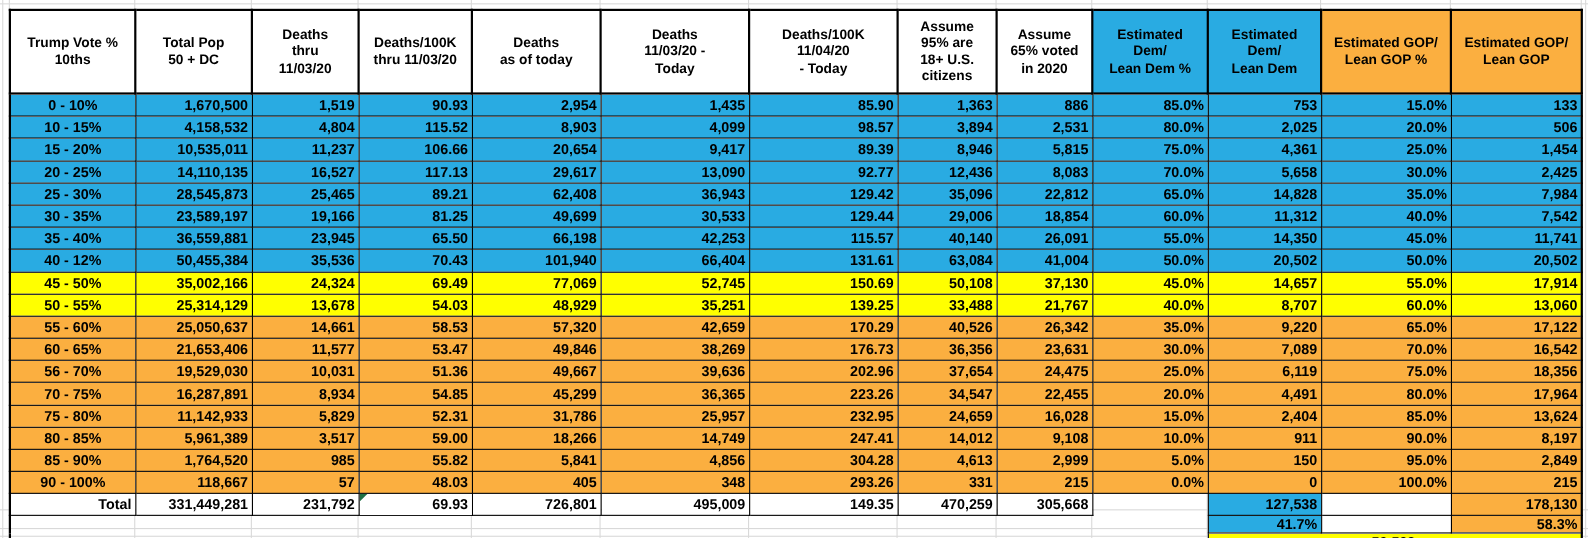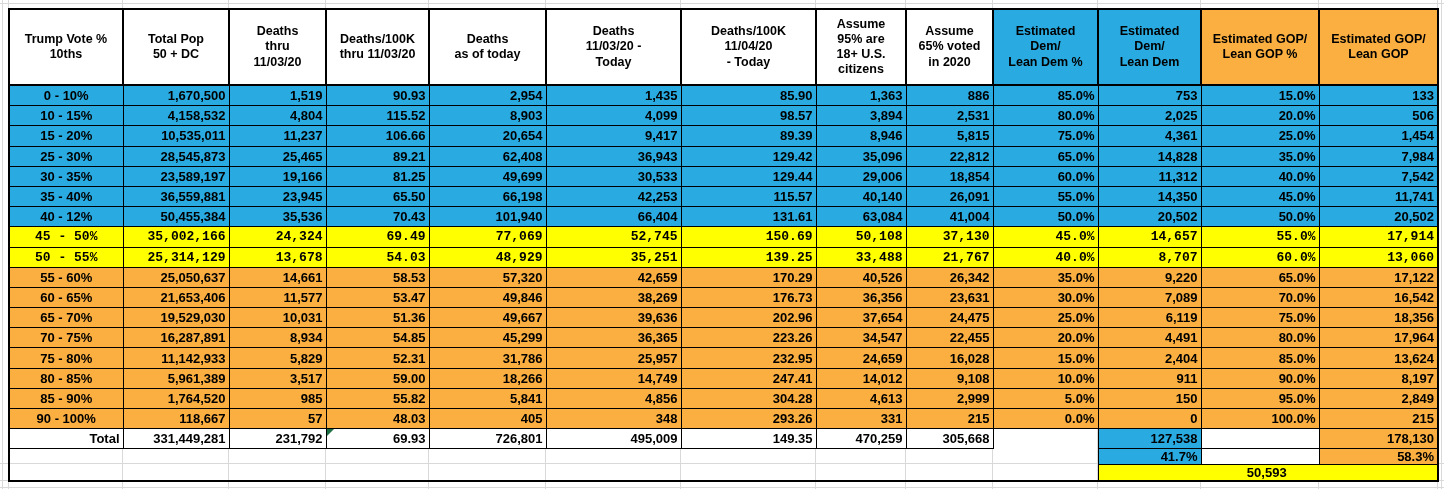--- a/index.html
+++ b/index.html
@@ -29,21 +29,21 @@
   .grid th.horange{background:var(--orange);margin-top:32px;}
   .grid td{
     border:1px solid #000;color:#000;
     font-size:13px;font-weight:bold;
     height:19.2px;padding:0 3px 0 1px;
     text-align:right;vertical-align:middle;
     overflow:hidden;white-space:nowrap;
   }
   .grid td.label{text-align:center;padding:0;margin-top:44px;}
   tr.band-blue td{background:var(--blue);}
-  tr.band-yellow td{background:var(--yellow);font-family:Liberation Mono, monospace;}
+  tr.band-yellow td{background:var(--yellow);}
   tr.band-orange td{background:var(--orange);}
   tr.total-row td{background:#fff;height:19px;}
   tr.total-row td.total-label{text-align:right;padding-right:3px;}
   td.cell-dem{background:var(--blue) !important;}
   td.cell-gop{background:var(--orange) !important;padding-left:37px;}
   td.cell-margin{background:var(--yellow) !important;text-align:center;}
   td.blank-bordered{background:#fff !important;}
   td.filler{border:none;background:transparent !important;}
   tr.pct-row td,tr.margin-row td{height:15px;font-size:13px;}
   .err-tri{
@@ -150,20 +150,35 @@
           <td>9,417</td>
           <td>89.39</td>
           <td>8,946</td>
           <td>5,815</td>
           <td>75.0%</td>
           <td>4,361</td>
           <td>25.0%</td>
           <td>1,454</td>
         </tr>
         <tr class="band-blue">
+          <td class="label">20 - 25%</td>
+          <td>14,110,135</td>
+          <td>16,527</td>
+          <td>117.13</td>
+          <td>29,617</td>
+          <td>13,090</td>
+          <td>92.77</td>
+          <td>12,436</td>
+          <td>8,083</td>
+          <td>70.0%</td>
+          <td>5,658</td>
+          <td>30.0%</td>
+          <td>2,425</td>
+        </tr>
+        <tr class="band-blue">
           <td class="label">25 - 30%</td>
           <td>28,545,873</td>
           <td>25,465</td>
           <td>89.21</td>
           <td>62,408</td>
           <td>36,943</td>
           <td>129.42</td>
           <td>35,096</td>
           <td>22,812</td>
           <td>65.0%</td>
@@ -270,21 +285,21 @@
           <td>38,269</td>
           <td>176.73</td>
           <td>36,356</td>
           <td>23,631</td>
           <td>30.0%</td>
           <td>7,089</td>
           <td>70.0%</td>
           <td>16,542</td>
         </tr>
         <tr class="band-orange">
-          <td class="label">65 - 70%</td>
+          <td class="label">56 - 70%</td>
           <td>19,529,030</td>
           <td>10,031</td>
           <td>51.36</td>
           <td>49,667</td>
           <td>39,636</td>
           <td>202.96</td>
           <td>37,654</td>
           <td>24,475</td>
           <td>25.0%</td>
           <td>6,119</td>

